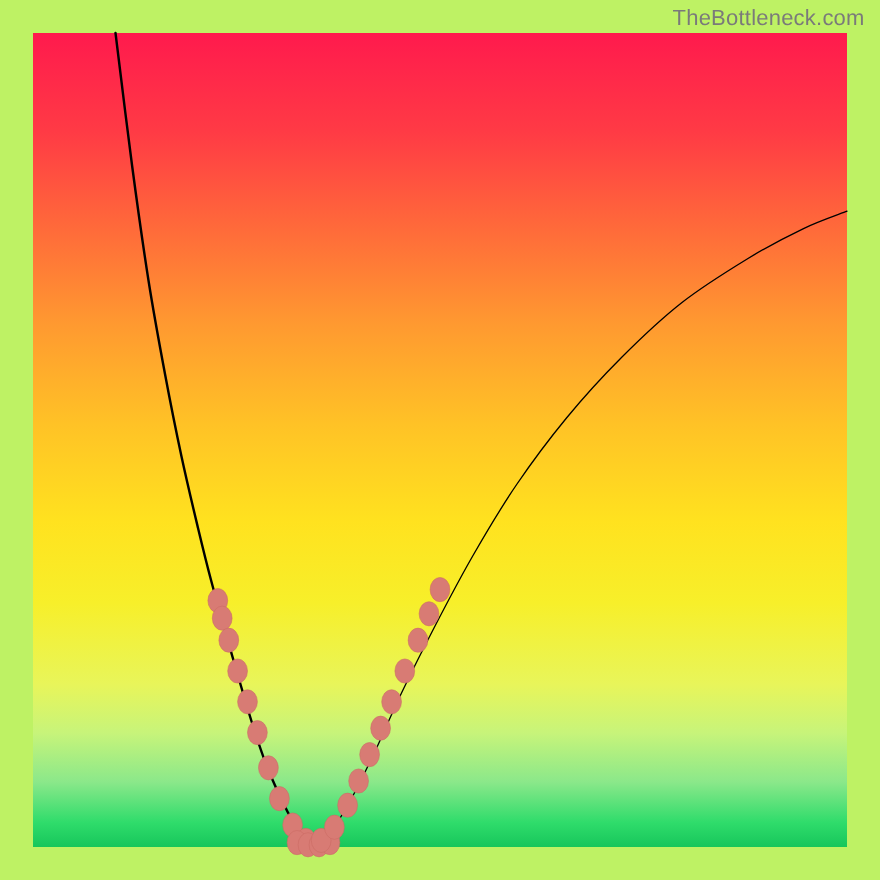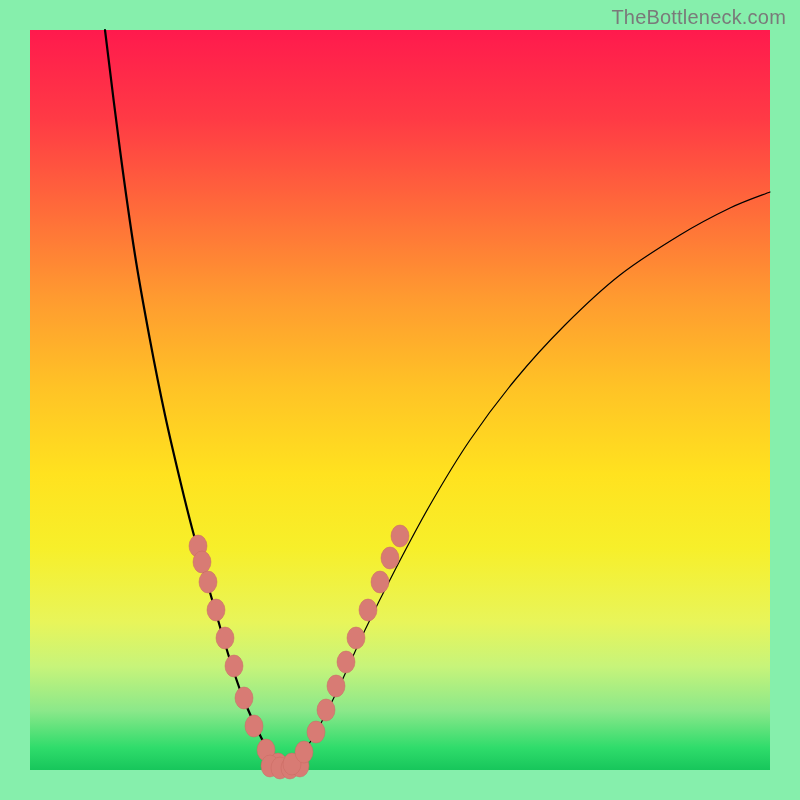--- a/index.html
+++ b/index.html
@@ -7,21 +7,21 @@
     padding: 0;
     width: 800px;
     height: 800px;
     background: #000;
     overflow: hidden;
     font-family: Arial, Helvetica, sans-serif;
   }
   .frame {
     position: absolute;
     inset: 0;
-    background: #86efac;
+    background: #bef264;
   }
   .plot {
     position: absolute;
     left: 30px;
     top: 30px;
     width: 740px;
     height: 740px;
     
     background: linear-gradient(
       to bottom,

